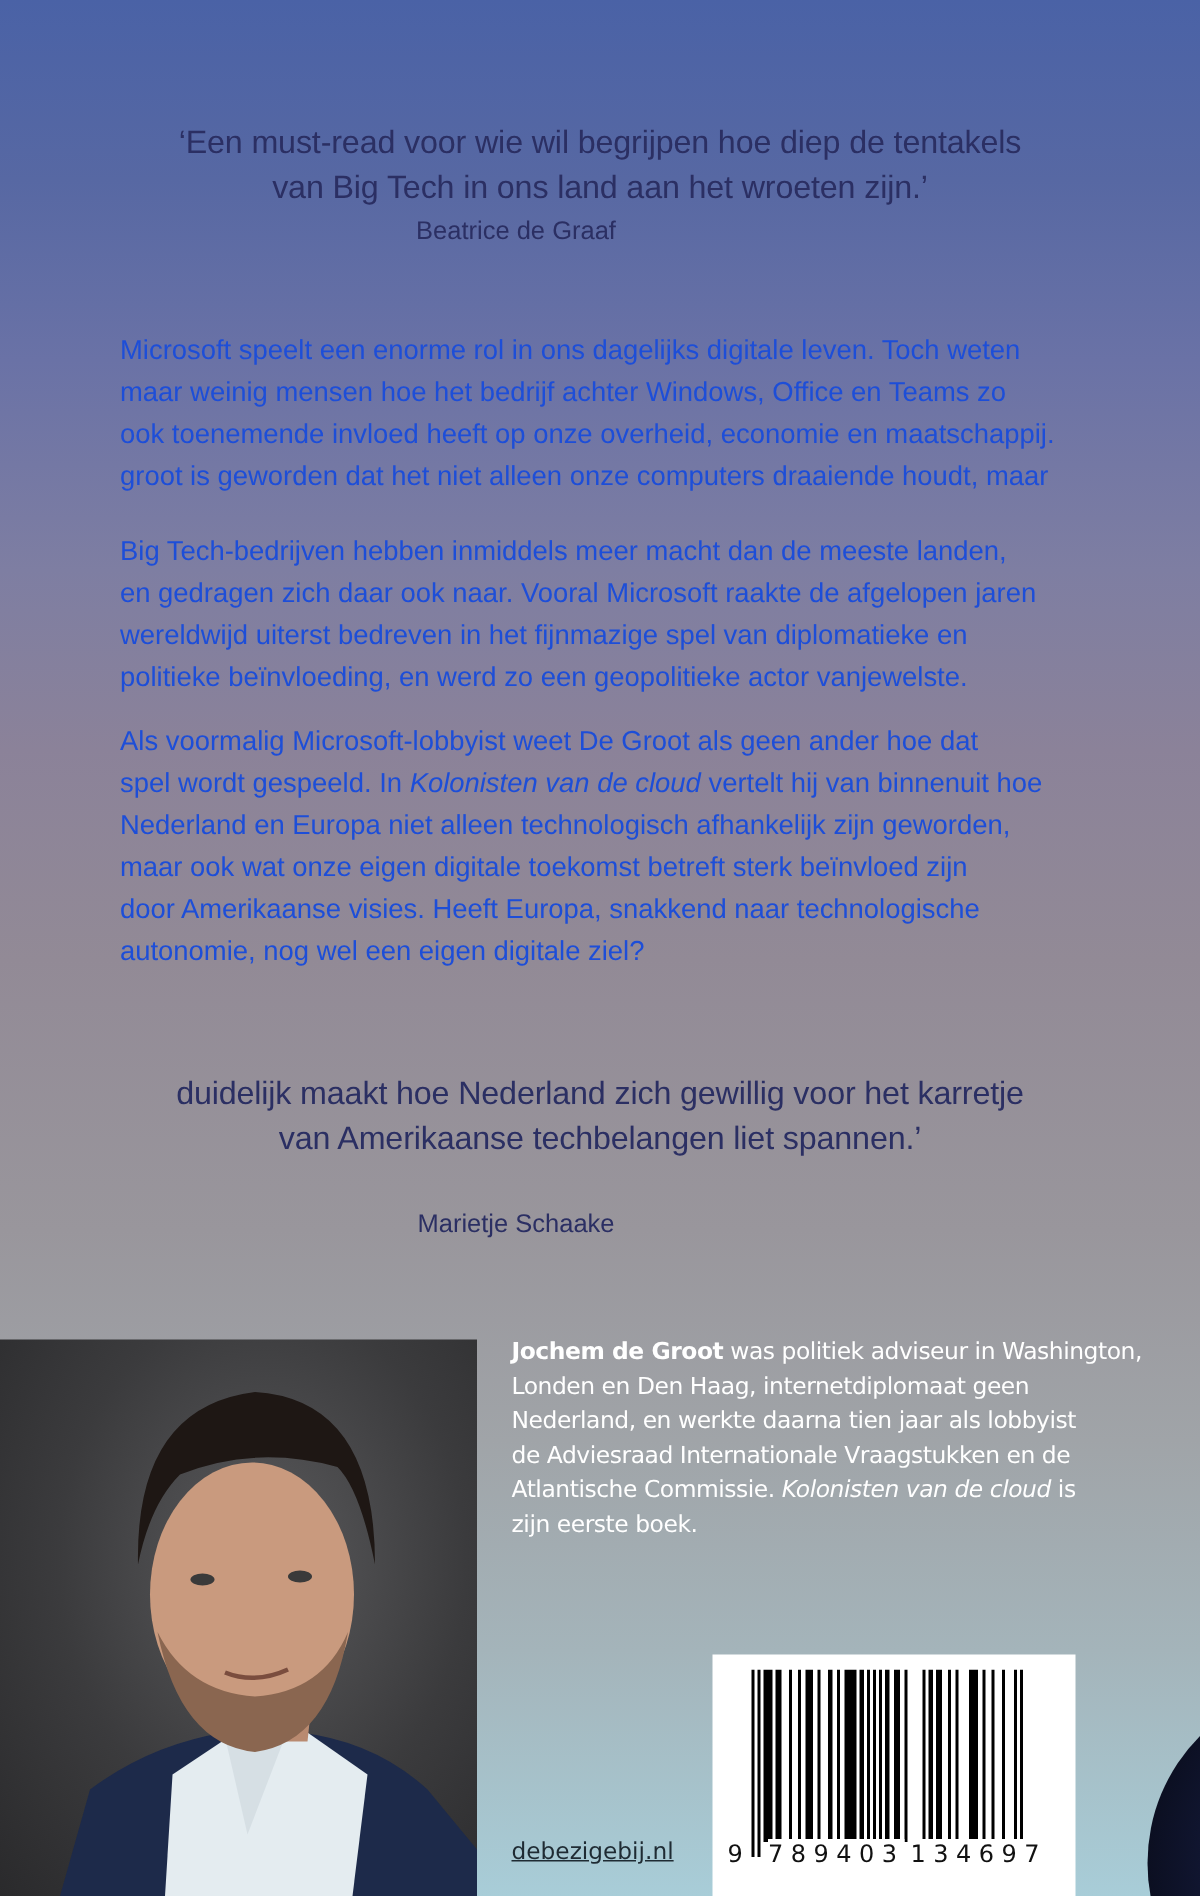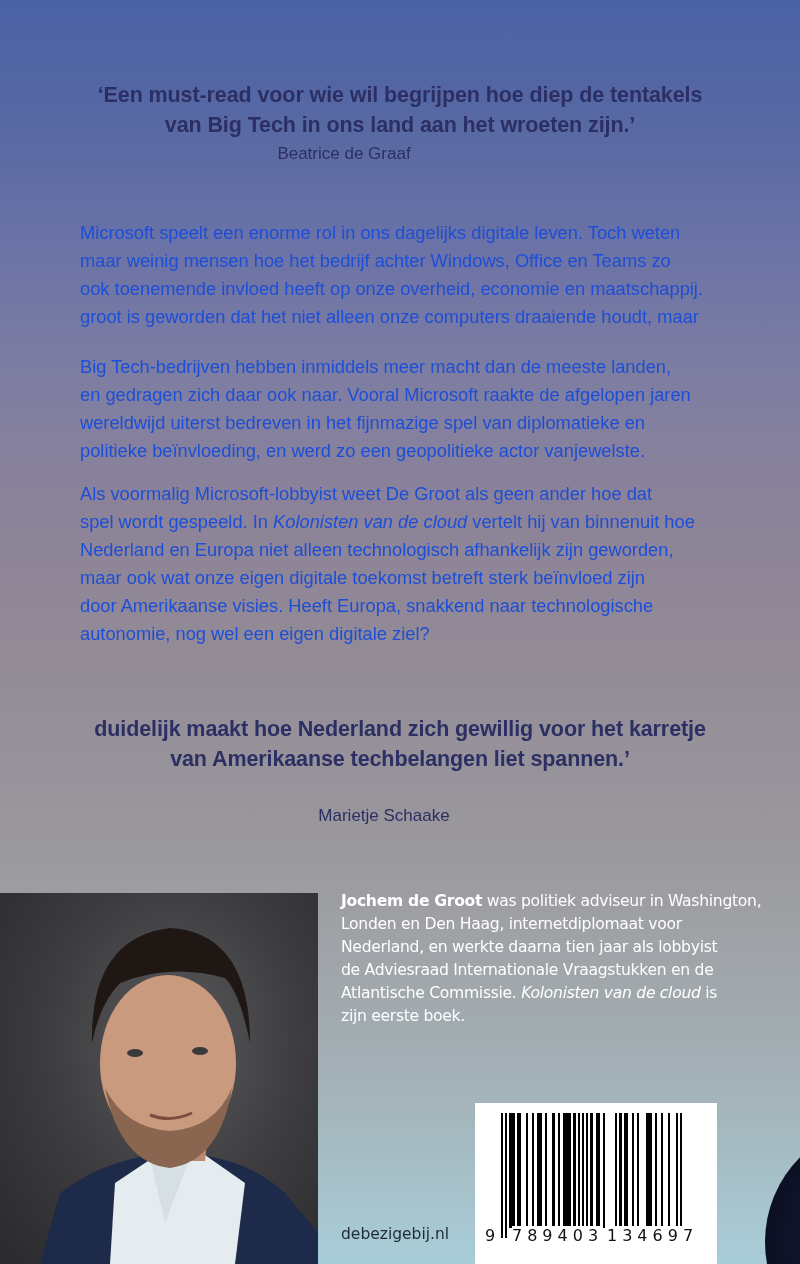--- a/index.html
+++ b/index.html
@@ -13,21 +13,21 @@
         #7e7ea2 380px,
         #8b8299 500px,
         #928a96 640px,
         #99969c 820px,
         #a0a4a8 960px,
         #a4b4ba 1100px,
         #a8cdd8 1264px);
     }
     .quote {
       position: absolute; left: 0; width: 800px; text-align: center;
-      color: #2b2f63; font-weight: bold; font-size: 21.5px; line-height: 30px;
+      color: #2b2f63; font-weight: normal; font-size: 21.5px; line-height: 30px;
       letter-spacing: -0.1px;
     }
     .quote .line { display: block; }
     .attrib {
       position: absolute; left: 0; width: 688px; text-align: center;
       color: #2b2f63; font-size: 17px;
     }
     .para {
       position: absolute; left: 80px; width: 650px;
       color: #1d4ed8; font-size: 18.3px; line-height: 28px;
@@ -41,21 +41,21 @@
     }
     .bio {
       position: absolute; left: 341px; top: 890px; width: 420px;
       color: #ffffff; font-size: 15.6px; line-height: 23px;
       font-family: "DejaVu Sans", sans-serif; letter-spacing: -0.3px;
     }
     .bio .line { display: block; white-space: nowrap; }
     .bio strong { font-weight: bold; }
     .website {
       position: absolute; left: 341px; top: 1225px;
-      color: #1f2b33; font-size: 15.5px; font-family: "DejaVu Sans", sans-serif;
+      color: #1f2b33; font-size: 15.5px; font-family: "DejaVu Sans", sans-serif; text-decoration: underline;
     }
     .barcode-box {
       position: absolute; left: 475px; top: 1103px; width: 242px; height: 161px;
       background: #ffffff;
     }
     .bars { position: absolute; left: 18px; top: 10px; width: 206px; height: 125px; }
     .barcode-digits {
       position: absolute; top: 123px; font-size: 16px; color: #111;
       font-family: "DejaVu Sans", sans-serif; letter-spacing: 5px; background: #fff;
     }
@@ -94,21 +94,21 @@
   <span class="line">Nederland en Europa niet alleen technologisch afhankelijk zijn geworden,</span>
   <span class="line">maar ook wat onze eigen digitale toekomst betreft sterk beïnvloed zijn</span>
   <span class="line">door Amerikaanse visies. Heeft Europa, snakkend naar technologische</span>
   <span class="line">autonomie, nog wel een eigen digitale ziel?</span>
 </div>
 
 <div class="quote" style="top:714px;">
   <span class="line">duidelijk maakt hoe Nederland zich gewillig voor het karretje</span>
   <span class="line">van Amerikaanse techbelangen liet spannen.’</span>
 </div>
-<div class="attrib" style="top:806px;padding-left:40px;">Marietje Schaake</div>
+<div class="attrib" style="top:806px;">Marietje Schaake</div>
 
 <div class="photo" title="Portrait of Jochem de Groot">
   <svg width="318" height="371" viewBox="0 0 318 371">
 
     <path d="M40 371 L60 300 Q100 270 150 262 L200 262 Q250 268 285 300 L318 340 L318 371 Z" fill="#1d2a4a"></path>
 
     <path d="M110 371 L115 290 L160 260 L205 262 L245 290 L235 371 Z" fill="#e4ecf0"></path>
     <path d="M150 265 L165 330 L190 265 Z" fill="#d6dfe4"></path>
 
     <path d="M140 220 L210 220 L205 268 L150 268 Z" fill="#b98a70"></path>
@@ -121,21 +121,21 @@
 
     <ellipse cx="135" cy="160" rx="8" ry="4" fill="#3a3a3a"></ellipse>
     <ellipse cx="200" cy="158" rx="8" ry="4" fill="#3a3a3a"></ellipse>
 
     <path d="M150 222 Q170 230 192 220" stroke="#7a4d3e" stroke-width="3" fill="none"></path>
   </svg>
 </div>
 
 <div class="bio">
   <span class="line"><strong>Jochem de Groot</strong><span> was politiek adviseur in Washington,</span></span>
-  <span class="line">Londen en Den Haag, internetdiplomaat voor</span>
+  <span class="line">Londen en Den Haag, internetdiplomaat geen</span>
   <span class="line">Nederland, en werkte daarna tien jaar als lobbyist</span>
   <span class="line">de Adviesraad Internationale Vraagstukken en de</span>
   <span class="line"><span>Atlantische Commissie. </span><em>Kolonisten van de cloud</em><span> is</span></span>
   <span class="line">zijn eerste boek.</span>
 </div>
 
 <div class="website">debezigebij.nl</div>
 
 <div class="barcode-box">
   <svg class="bars" viewBox="0 0 206 125" preserveAspectRatio="none">

